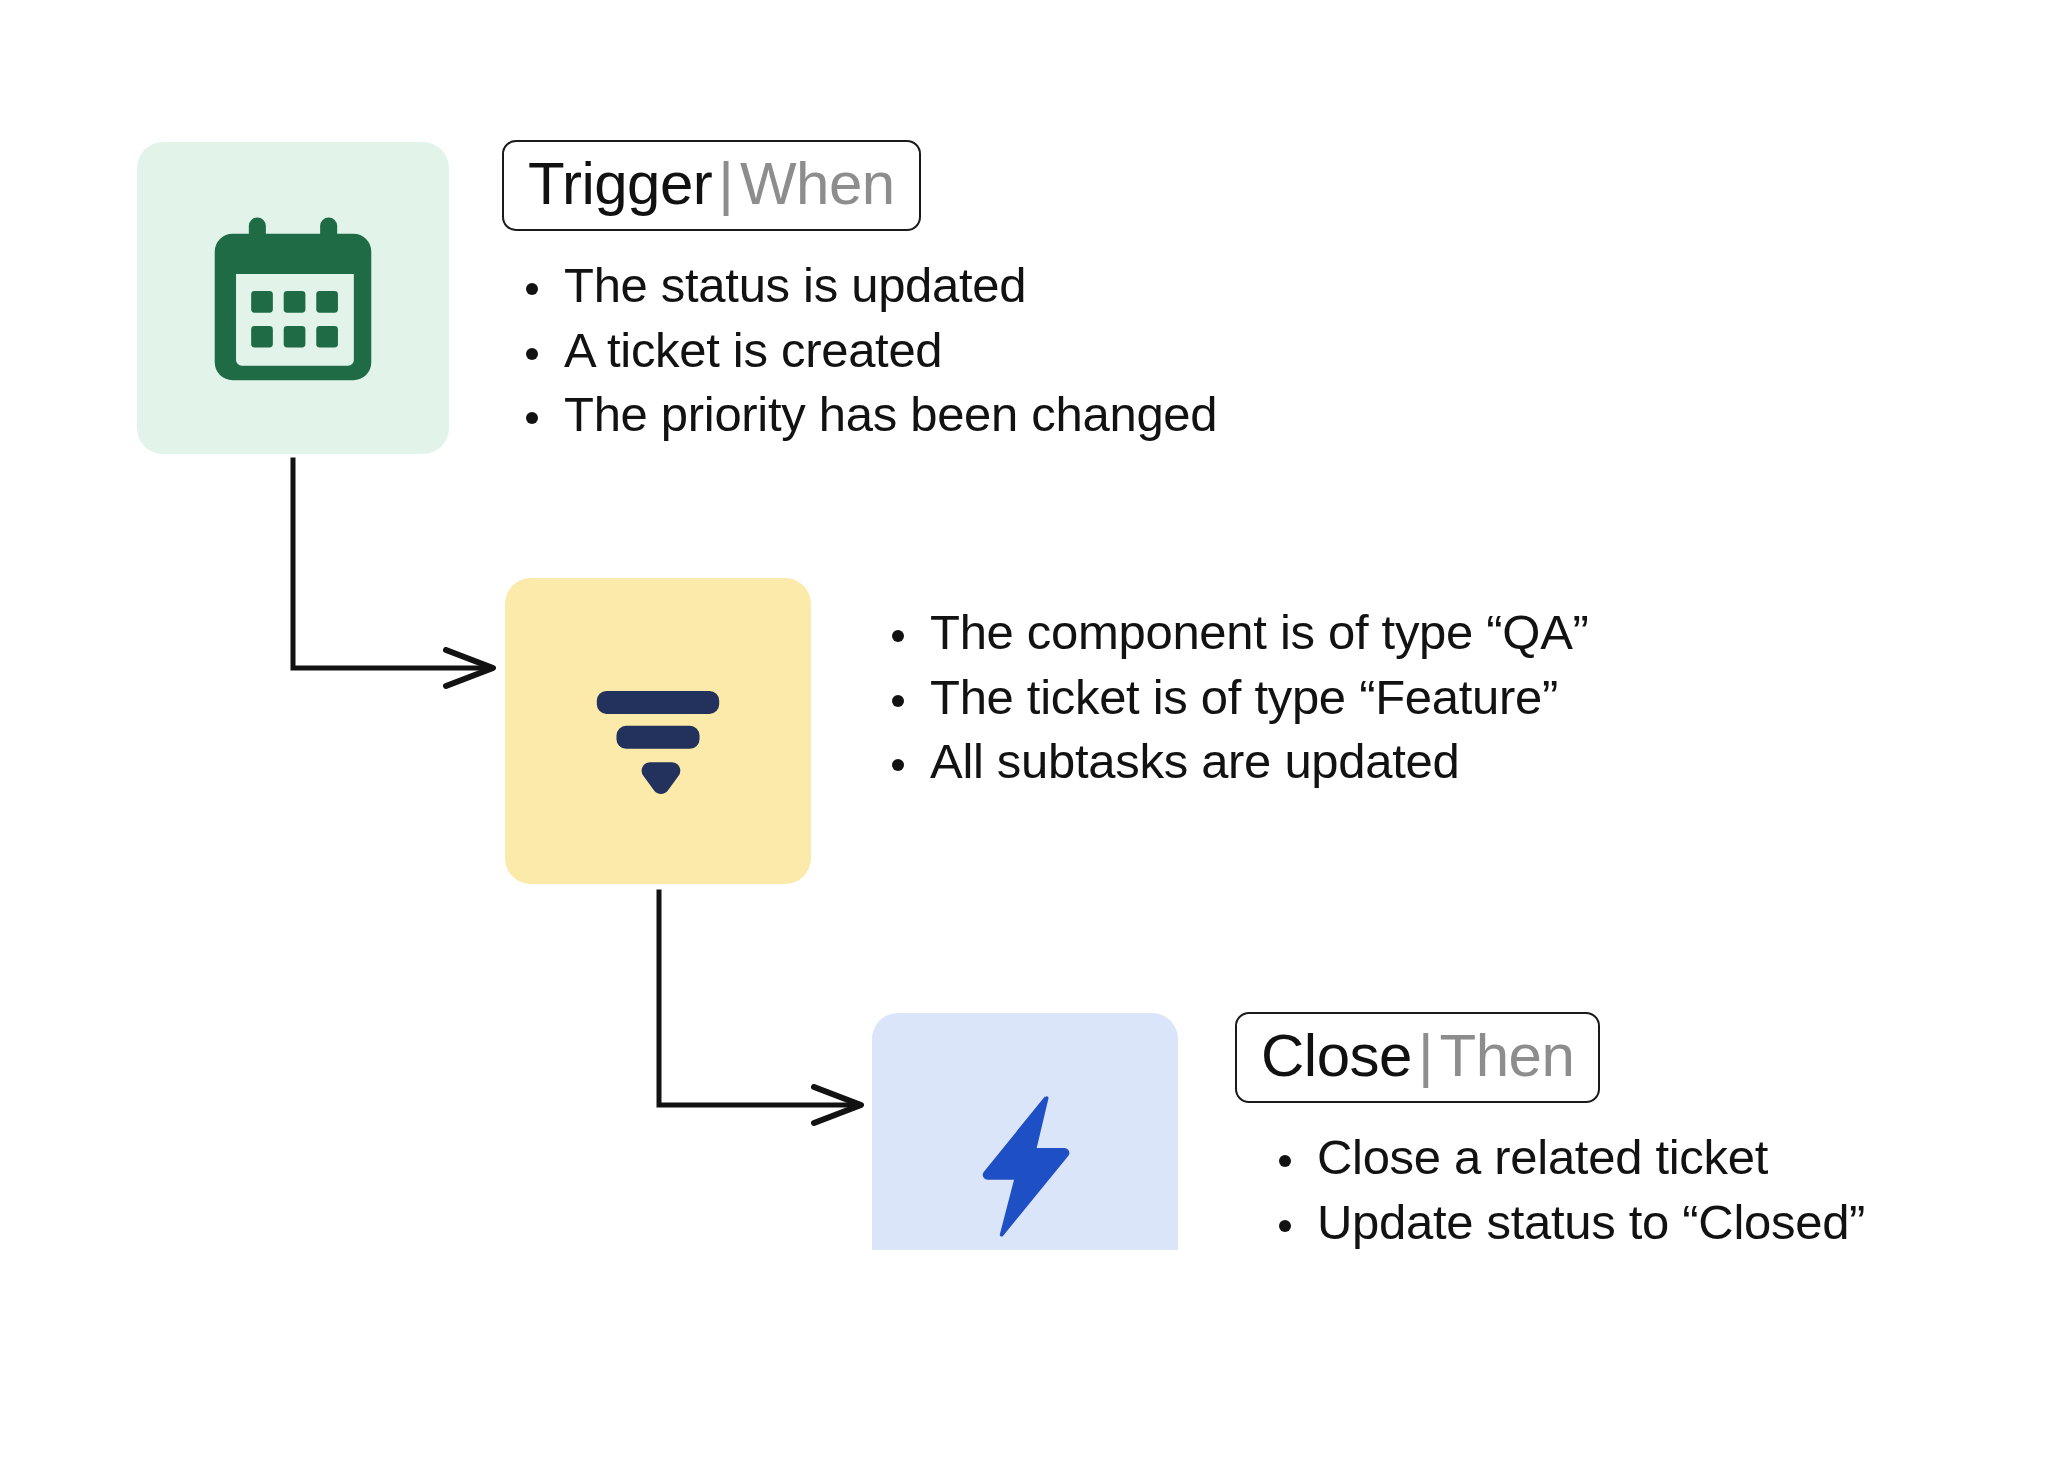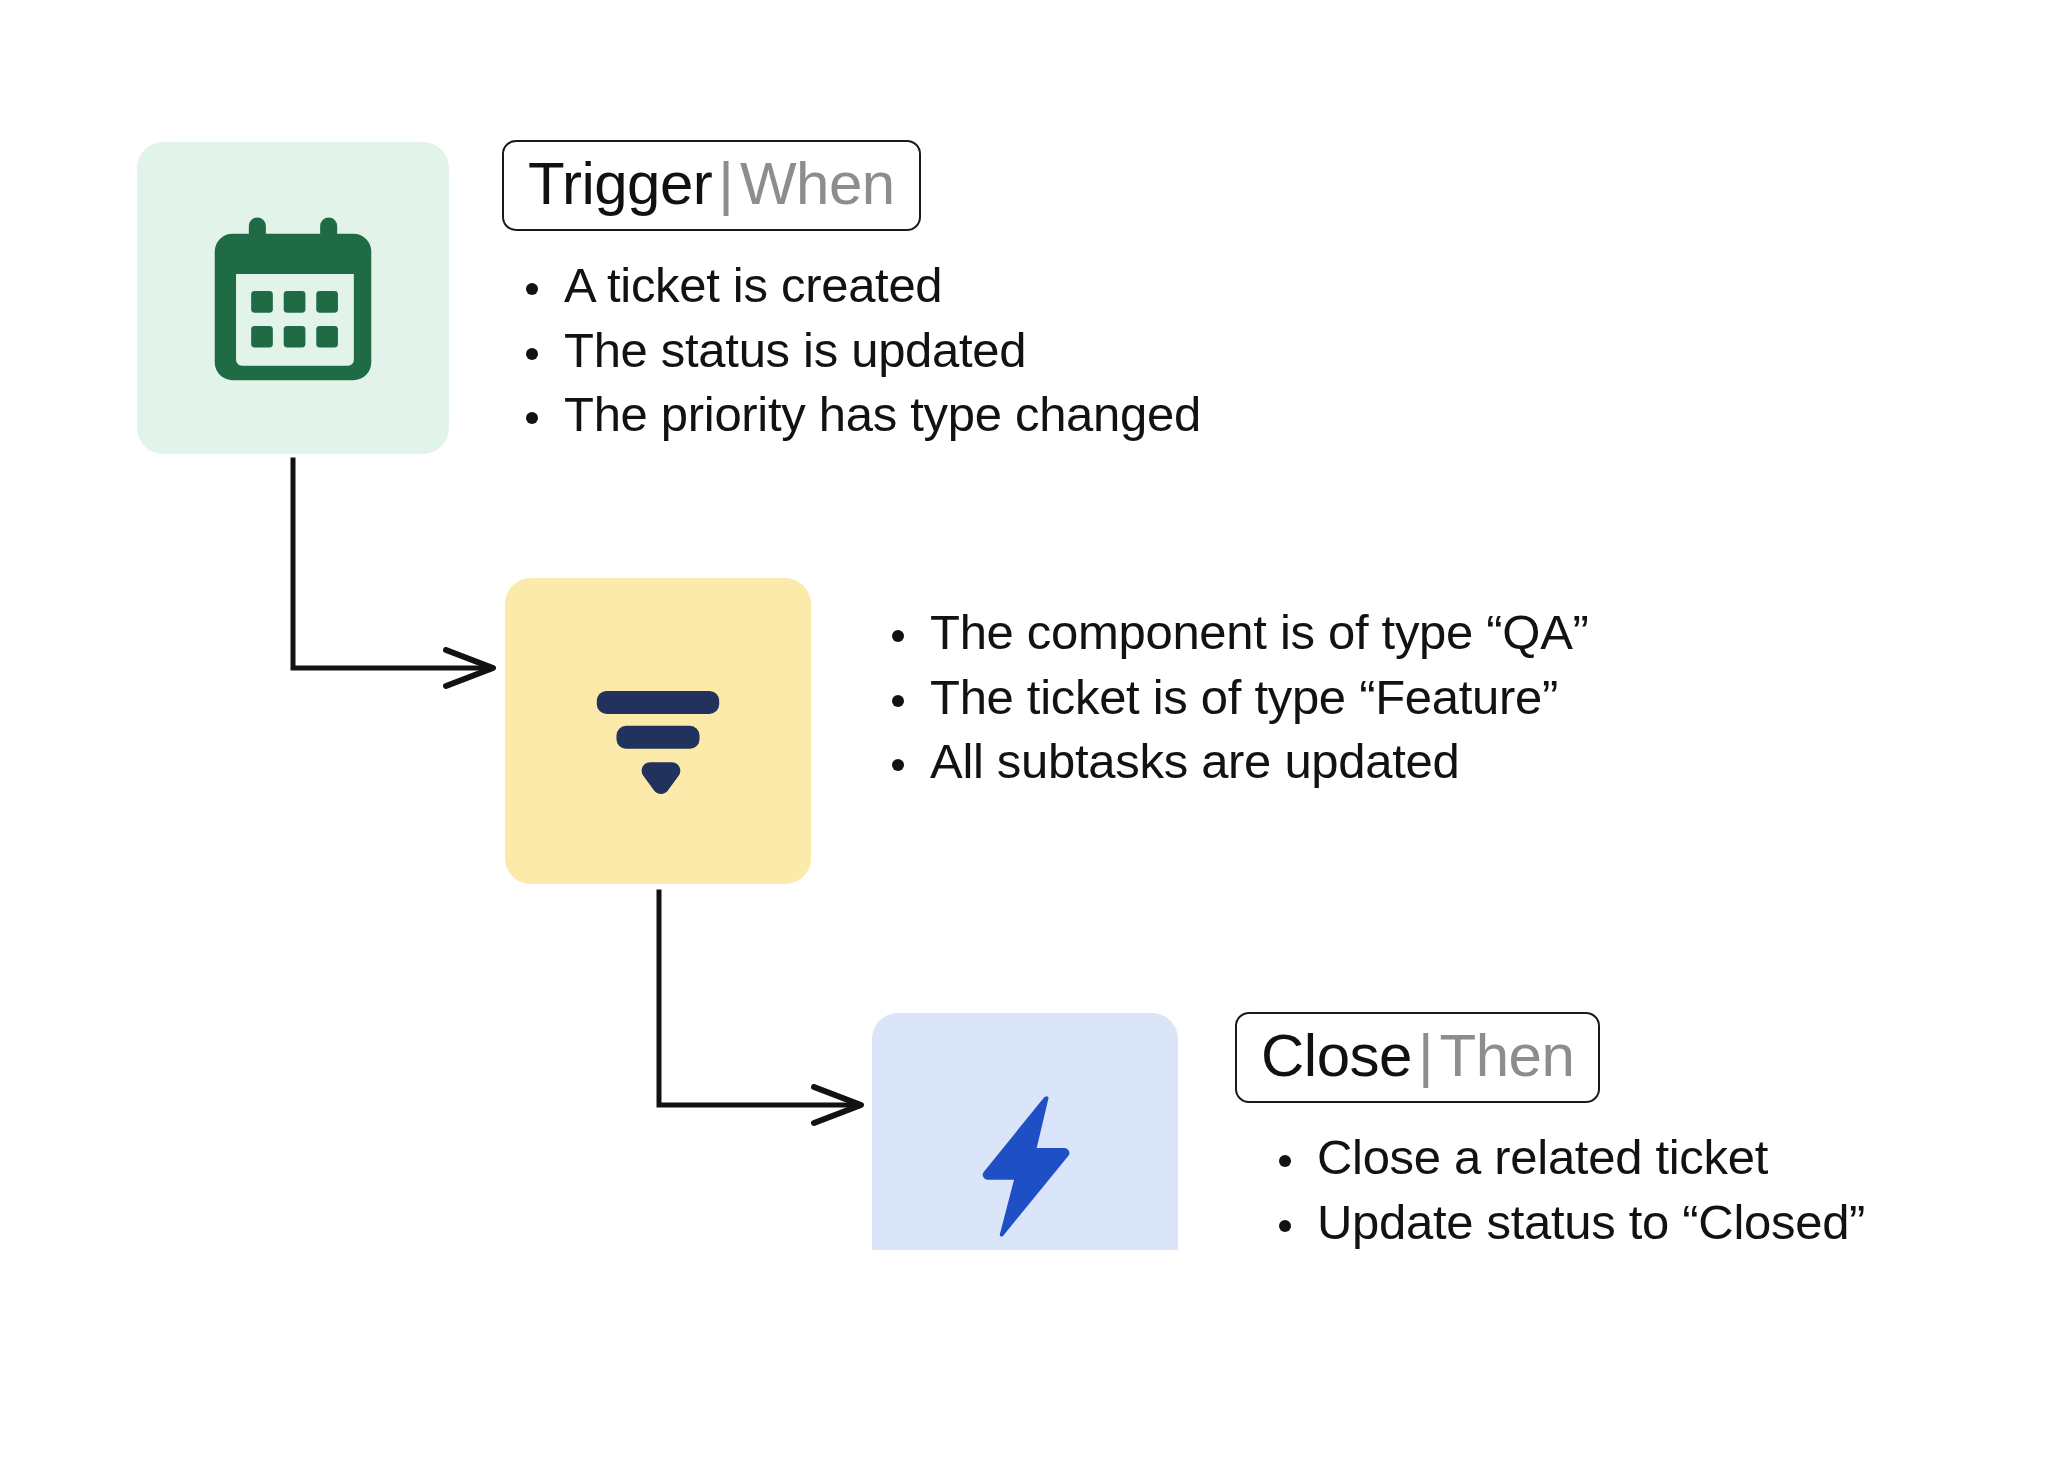--- a/index.html
+++ b/index.html
@@ -154,23 +154,23 @@
         <rect x="30" y="31.2" width="5.6" height="5.6" rx="0.9"></rect>
       </g>
     </svg>
   </div>
 
   <div class="section" id="sec-trigger">
     <div class="pill">
       <span class="primary">Trigger</span><span class="sep">|</span><span class="secondary">When</span>
     </div>
     <ul class="bullets">
+      <li>The status is updated</li>
       <li>A ticket is created</li>
-      <li>The status is updated</li>
-      <li>The priority has type changed</li>
+      <li>The priority has been changed</li>
     </ul>
   </div>
 
   <div class="icon-tile" id="tile-condition" style="background:#fbeaa9;">
     <svg width="178" height="178" viewBox="0 0 48 48">
       <g fill="#22325c">
         <rect x="7.5" y="13.2" width="33" height="6.2" rx="2.6"></rect>
         <rect x="12.8" y="22.6" width="22.4" height="6.2" rx="2.6"></rect>
         <path d="M20.3 32.4h7.4a2.3 2.3 0 0 1 1.86 3.66l-2.9 3.98a2.3 2.3 0 0 1-3.72 0l-2.9-3.98a2.3 2.3 0 0 1 1.86-3.66z"></path>
       </g>

